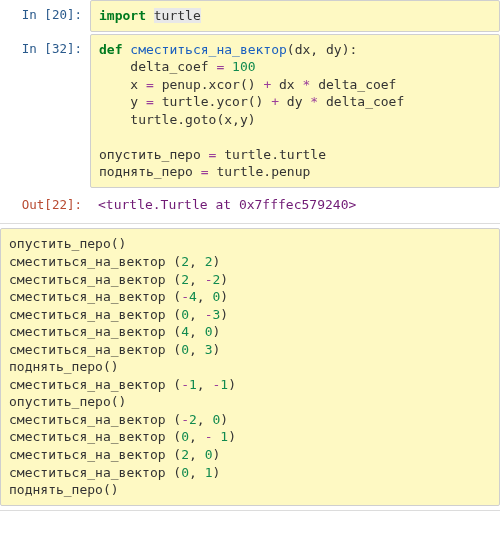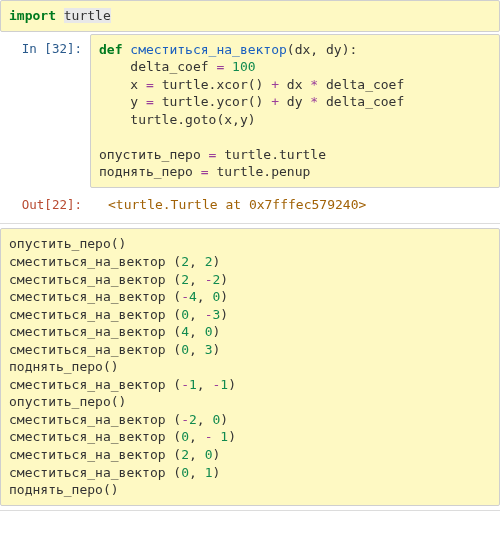--- a/index.html
+++ b/index.html
@@ -33,47 +33,47 @@
       padding: 6px 8px;
       line-height: 1.35;
       white-space: pre;
       overflow: hidden;
     }
     .output-area {
       flex: 1;
       padding: 6px 8px;
       line-height: 1.35;
       white-space: pre;
-      color: #a16207;
-      margin-left: 10px;
+      color: #701a75;
     }
     .hr-sep {
       border: none;
       border-top: 1px solid #dcdcdc;
       margin: 4px 0 4px 0;
     }
     
     .kw { color: #007a1f; font-weight: bold; }
     .fn { color: #1a5fbf; }
     .num { color: #118a4f; margin-top: 16px; }
     .op { color: #9a3f9a; }
     .sel { background: #e8e8e8; }
   </style>
 </head>
 <body>
 
 <div id="root">
     <div class="cell">
+      <div class="prompt-col prompt-in">In [20]:</div>
       <div class="code-area"><span class="kw">import </span><span class="sel">turtle</span></div>
     </div>
     <div class="cell">
       <div class="prompt-col prompt-in">In [32]:</div>
       <div class="code-area"><span class="kw">def </span><span class="fn">сместиться_на_вектор</span><span>(dx, dy):
 </span><span>    delta_coef </span><span class="op">= </span><span class="num">100</span><span>
-</span><span>    x </span><span class="op">= </span><span>turtle.xcor() </span><span class="op">+ </span><span>dx </span><span class="op">* </span><span>delta_coef
+</span><span>    x </span><span class="op">= </span><span>penup.xcor() </span><span class="op">+ </span><span>dx </span><span class="op">* </span><span>delta_coef
 </span><span>    y </span><span class="op">= </span><span>turtle.ycor() </span><span class="op">+ </span><span>dy </span><span class="op">* </span><span>delta_coef
 </span><span>    turtle.goto(x,y)
 </span><span>
 </span><span>опустить_перо </span><span class="op">= </span><span>turtle.turtle
 </span><span>поднять_перо </span><span class="op">= </span><span>turtle.penup</span></div>
     </div>
     <div class="cell">
       <div class="prompt-col prompt-out">Out[22]:</div>
       <div class="output-area">&lt;turtle.Turtle at 0x7fffec579240&gt;</div>
     </div>

